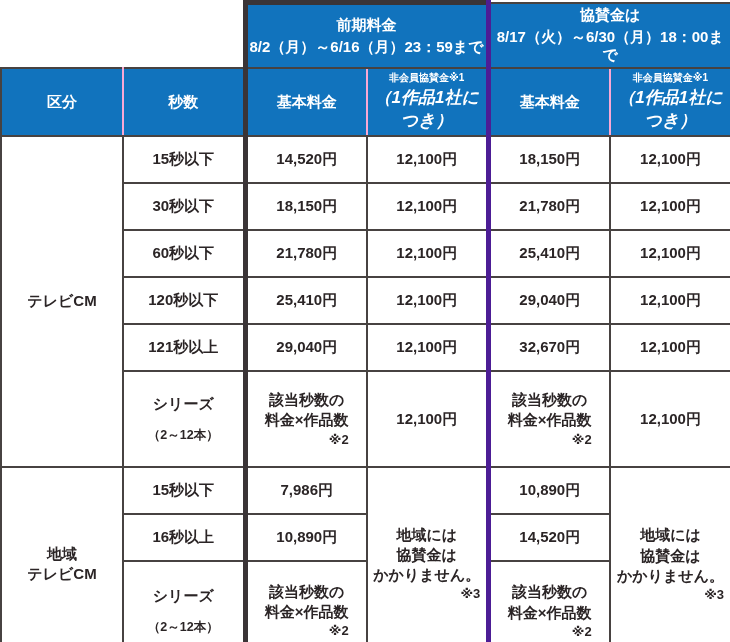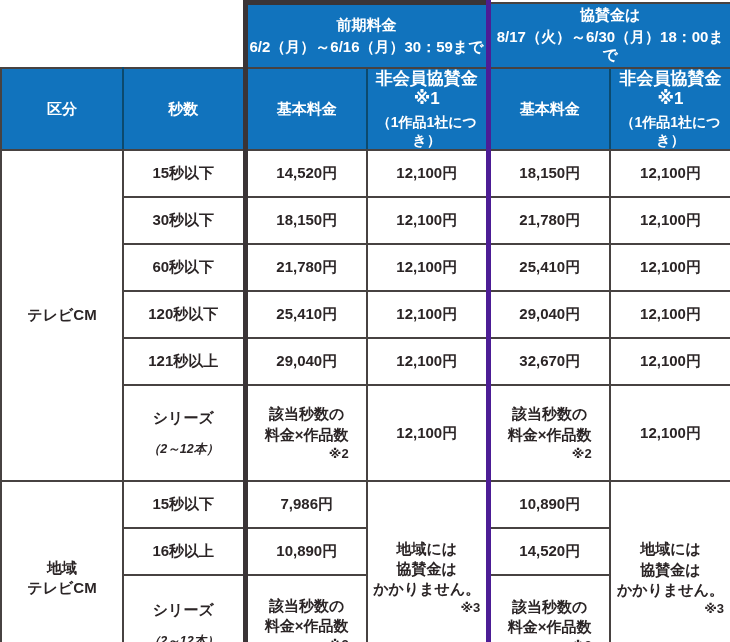--- a/index.html
+++ b/index.html
@@ -21,60 +21,60 @@
     vertical-align:middle;
     padding:0;
     font-size:15px;
     font-weight:bold;
     overflow:hidden;
   }
   td.blank{border:none;background:#ffffff;}
   td.hdr{background:#1173bd;color:#ffffff;}
   
   td.lightl{border-left:2px solid #b7c0c9;}
-  td.lightr{border-right:2px solid #0c4a6e;}
+  td.lightr{border-right:2px solid #f9a8d4;}
   
   td.thick-l{border-left:5px solid #3a3436;}
   td.thick-r{border-right:5px solid #4c1d95;}
   td.thick-t{border-top:5px solid #3a3436;}
   td.thick-b{border-bottom:5px solid #3a3436;}
   tr.r-period td{height:62px;}
   tr.r-cols td{height:66px;}
   tr.r-body td{height:45px;}
   tr.r-series-tv td{height:94px;}
   tr.r-series-reg td{height:97px;}
   .ptitle{font-size:15px;line-height:1.2;margin-bottom:4px;}
   .pdates{font-size:15px;line-height:1.2;letter-spacing:0;}
-  .hsub{font-size:14px;line-height:1.3;margin-top:3px;}
-  .hmain{font-size:17px;line-height:1.2;}
+  .hsub{font-size:17px;line-height:1.3;margin-top:3px;font-style:italic;}
+  .hmain{font-size:10px;line-height:1.2;}
   .pre{white-space:pre-line;line-height:1.35;}
   .block{display:inline-block;text-align:center;}
   .noteline{text-align:right;font-size:13px;line-height:1.25;margin-top:1px;}
   .serlabel{font-size:15px;line-height:1.2;}
-  .sersub{font-size:12.5px;line-height:1.2;margin-top:15px;font-style:italic;}
+  .sersub{font-size:12.5px;line-height:1.2;margin-top:15px;}
 </style>
 </head>
 <body>
 
 <table class="pricing">
   <colgroup>
     <col style="width:122px">
       <col style="width:122px">
     <col style="width:122px">
       <col style="width:121px">
     <col style="width:122px">
       <col style="width:121px">
   </colgroup>
 
   <tbody>
       <tr class="r-period">
     <td colspan="2" class="blank"></td>
     <td colspan="2" class="hdr thick-l thick-r thick-t">
       <div class="ptitle">前期料金</div>
-      <div class="pdates">6/2（月）～6/16（月）30：59まで</div>
+      <div class="pdates">8/2（月）～6/16（月）23：59まで</div>
     </td>
     <td colspan="2" class="hdr">
       <div class="ptitle">協賛金は</div>
       <div class="pdates">8/17（火）～6/30（月）18：00まで</div>
     </td>
   </tr>
 
   <tr class="r-cols">
     <td class="hdr lightr">区分</td>
     <td class="hdr lightl">秒数</td>

